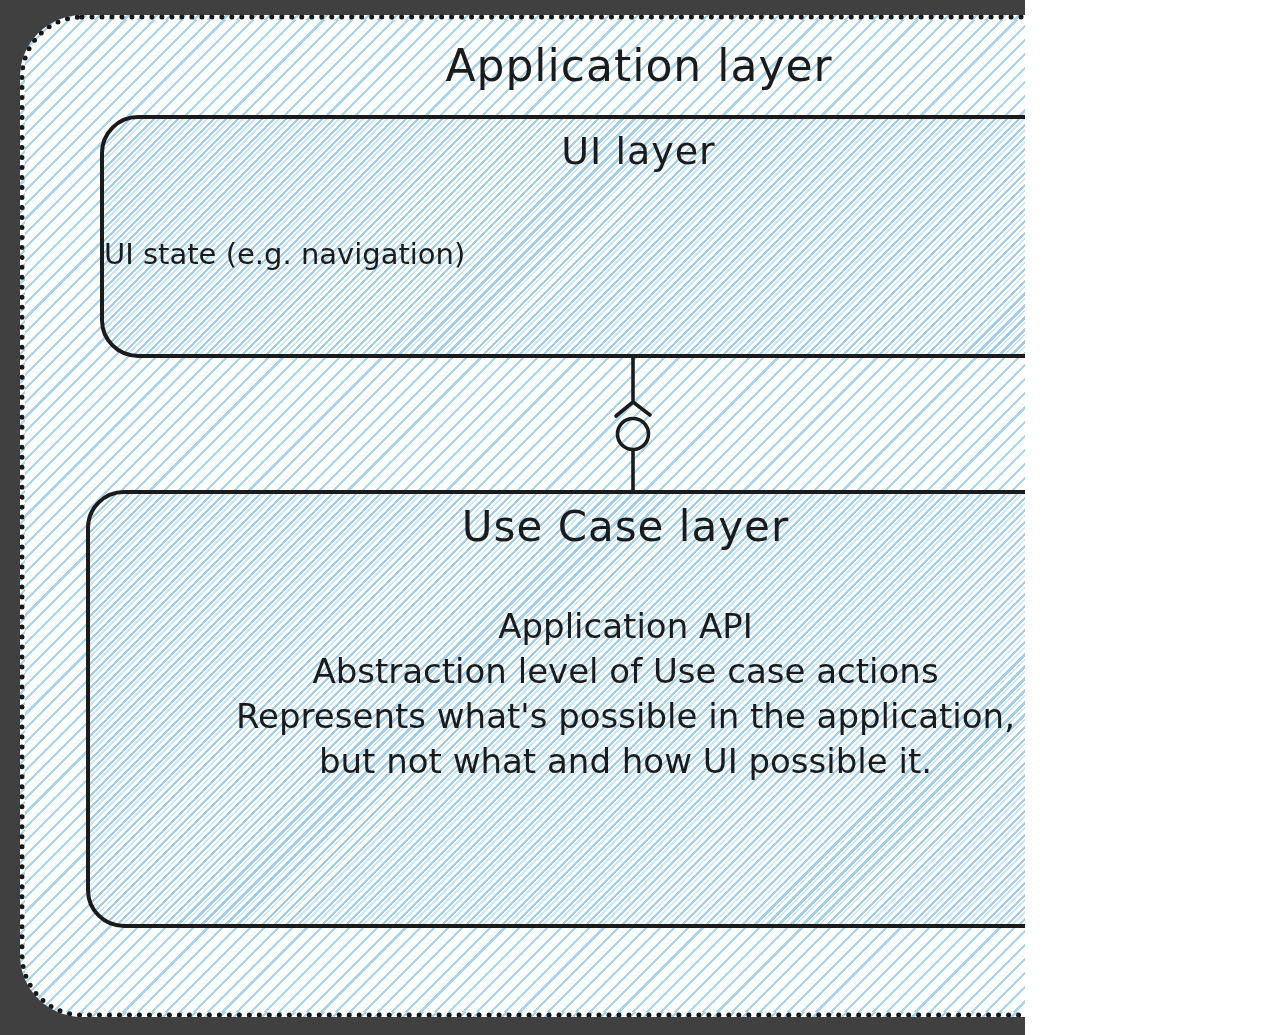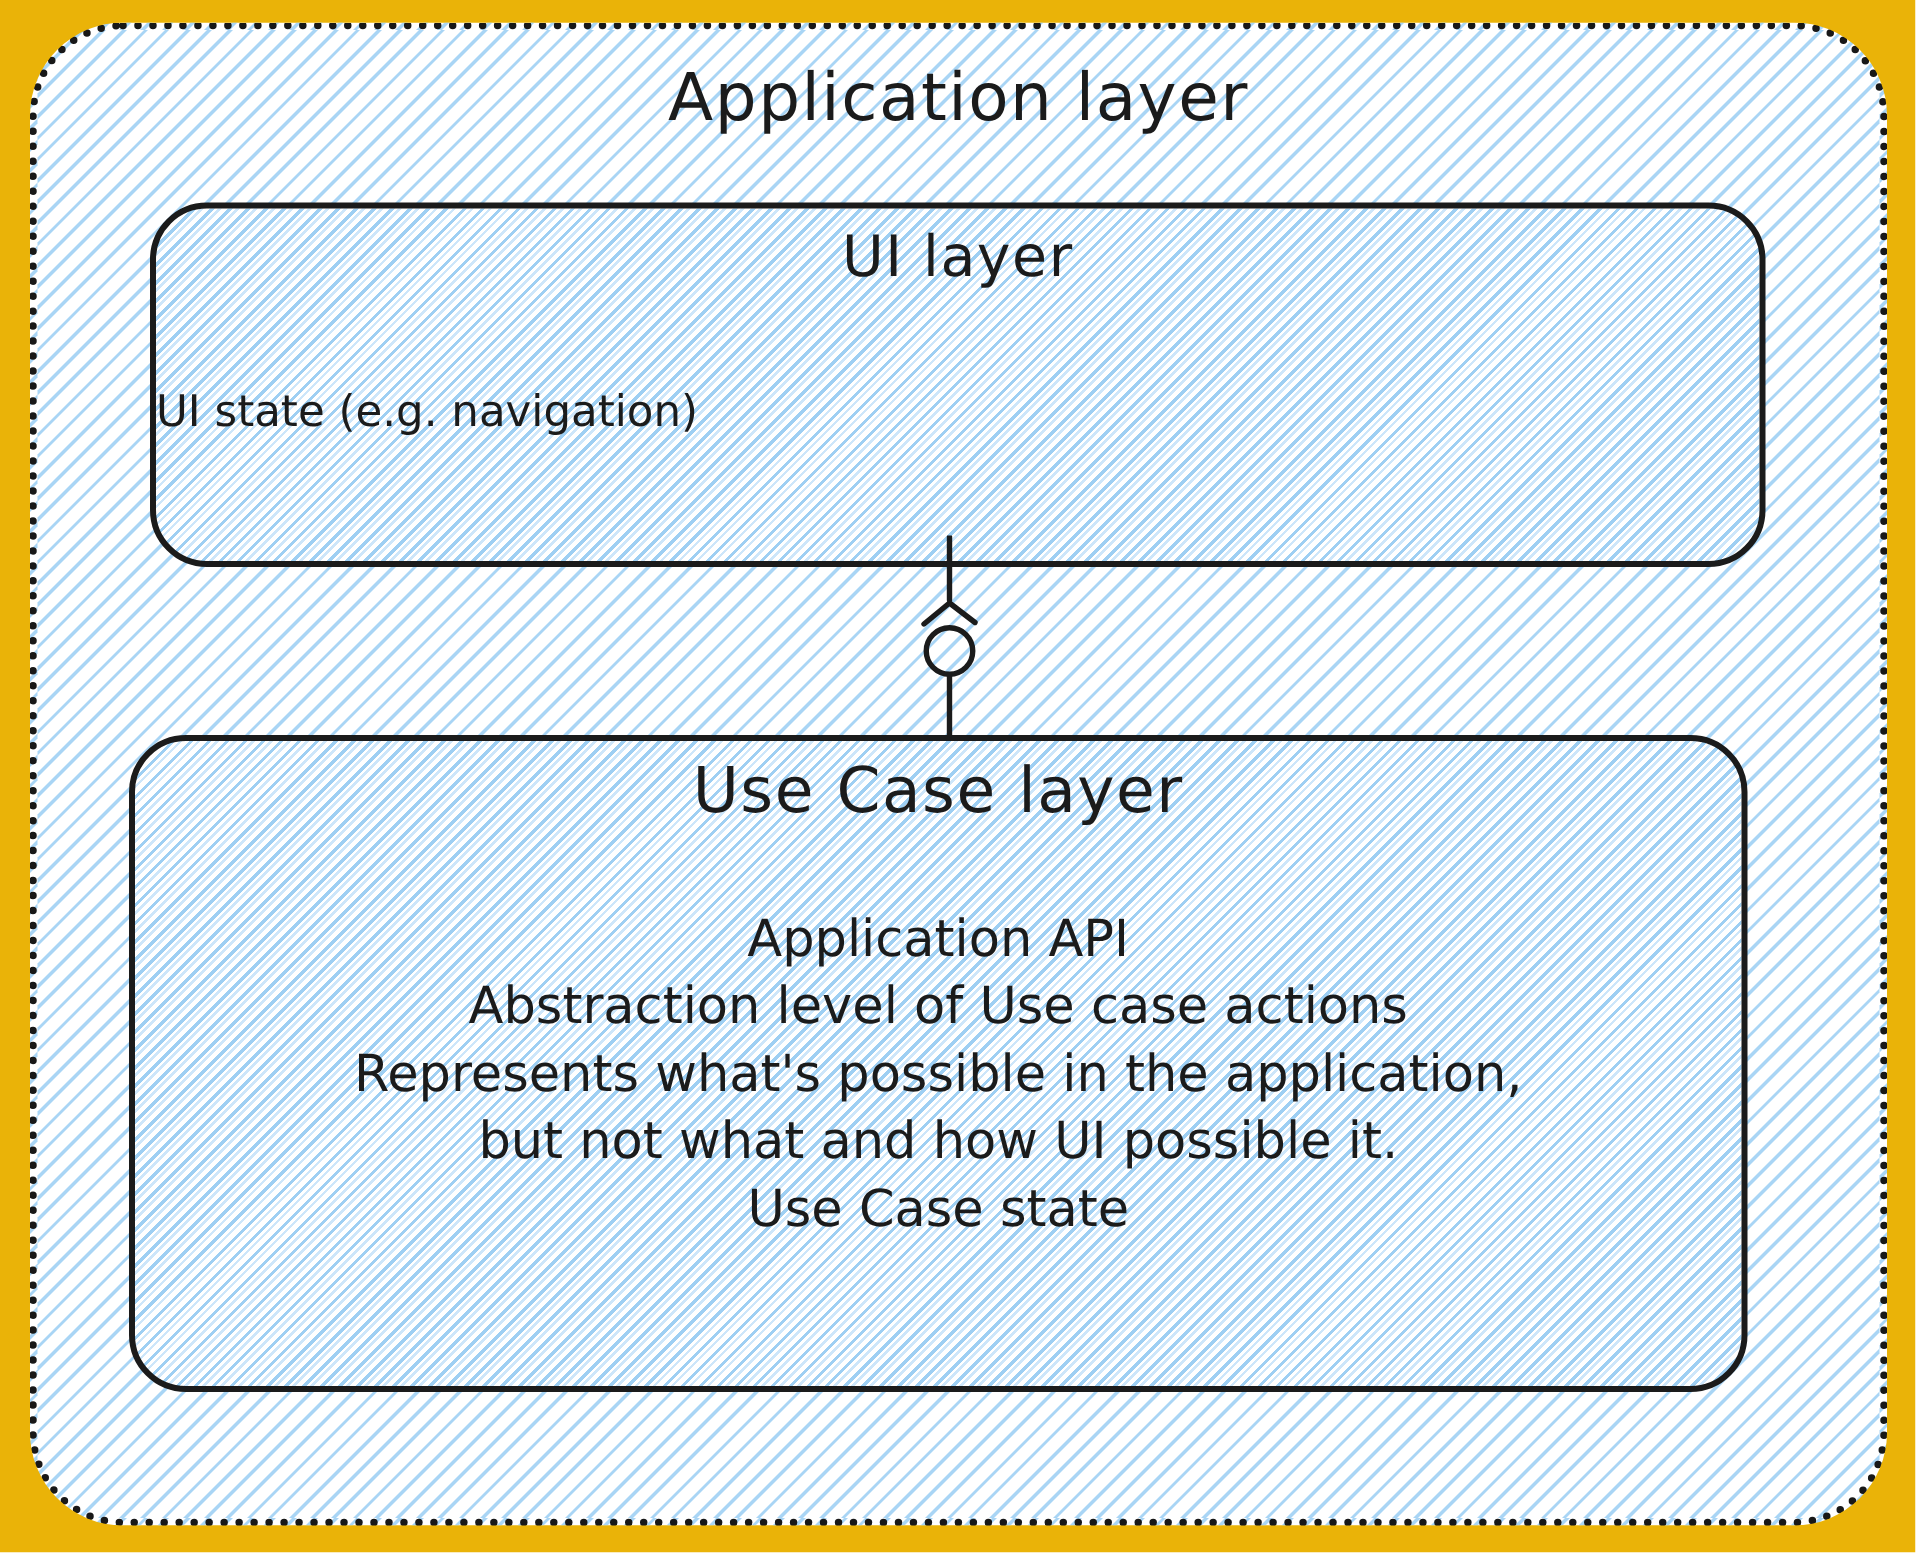--- a/index.html
+++ b/index.html
@@ -1,21 +1,21 @@
 <!DOCTYPE html>
 <html><head>
 <meta charset="utf-8">
 <style>
   html, body { margin: 0; padding: 0; background: #ffffff; }
 
   .canvas {
     position: relative;
-    width: 1277px;
+    width: 1025px;
     height: 1035px;
-    background: #eab308;
+    background: #404040;
     font-family: "DejaVu Sans", sans-serif;
     color: #1b1b1b;
     overflow: hidden;
   }
 
   
   .outer-box {
     position: absolute;
     left: 20px;
     top: 15px;
@@ -57,21 +57,20 @@
         #cde6fa 3.8px, #cde6fa 5.6px,
         transparent 5.6px, transparent 8.5px),
       #ffffff;
   }
 
   .ui-box {
     left: 75px;
     top: 95px;
     width: 1077px;
     height: 243px;
-    margin-top: 20px;
   }
 
   .usecase-box {
     left: 61px;
     top: 470px;
     width: 1079px;
     height: 438px;
     text-decoration: underline;
   }
 
@@ -141,18 +140,17 @@
       </svg>
     </div>
 
     <div class="inner-box usecase-box">
       <div class="box-title">Use Case layer</div>
       <div class="usecase-lines">
         <div>Application API</div>
         <div>Abstraction level of Use case actions</div>
         <div>Represents what's possible in the application,</div>
         <div>but not what and how UI possible it.</div>
-        <div>Use Case state</div>
       </div>
     </div>
 
   </div>
 </div>
 
 </body></html>

